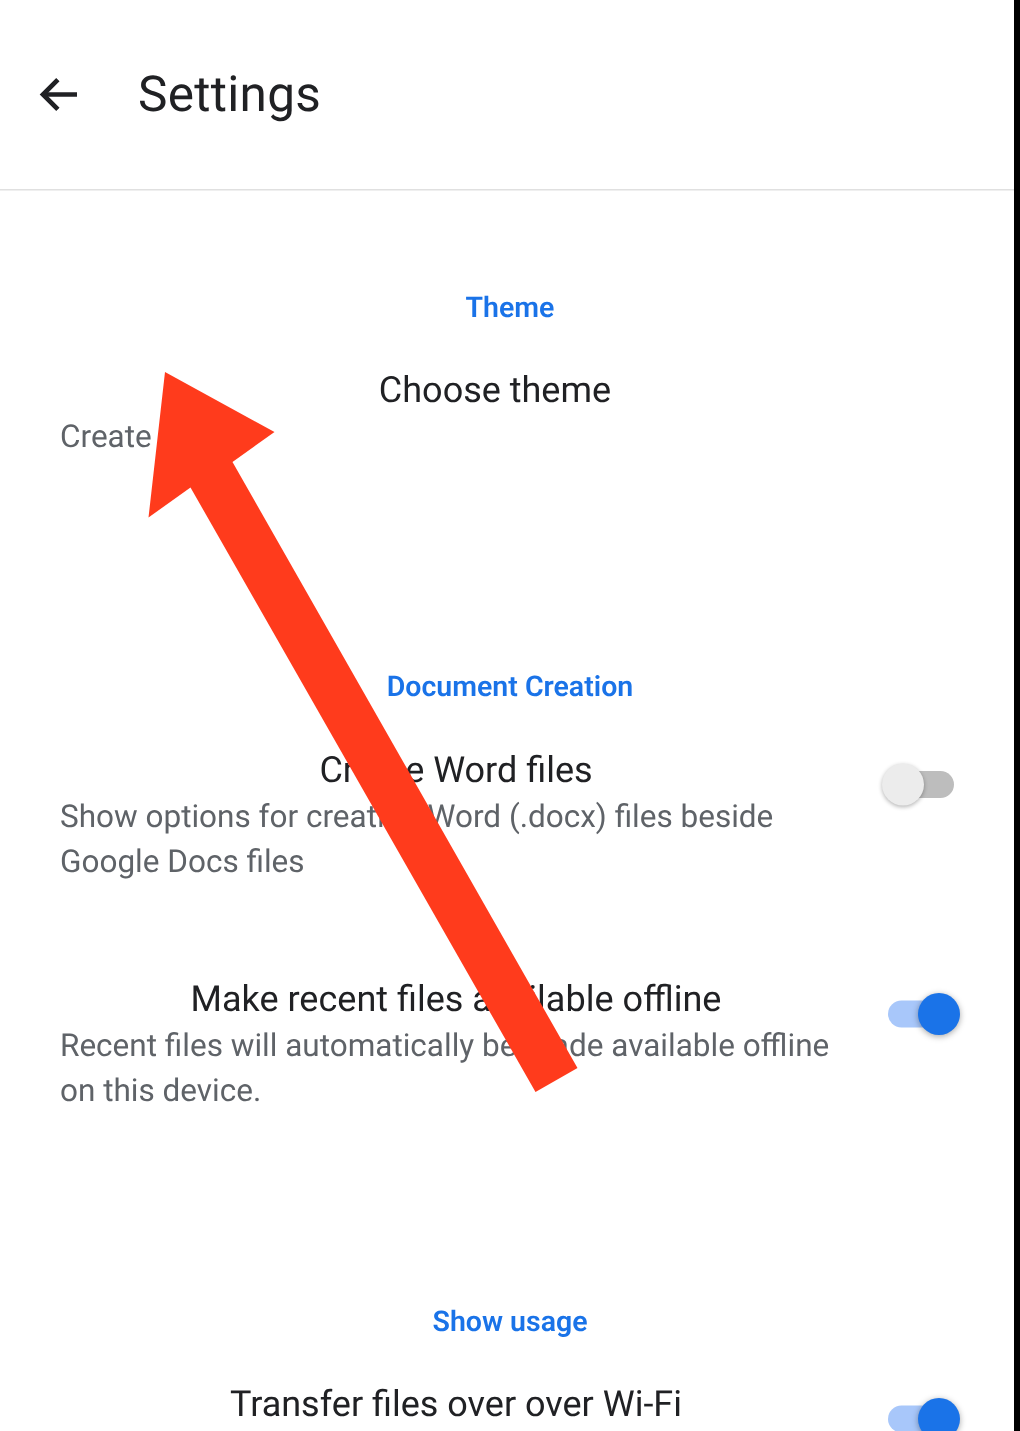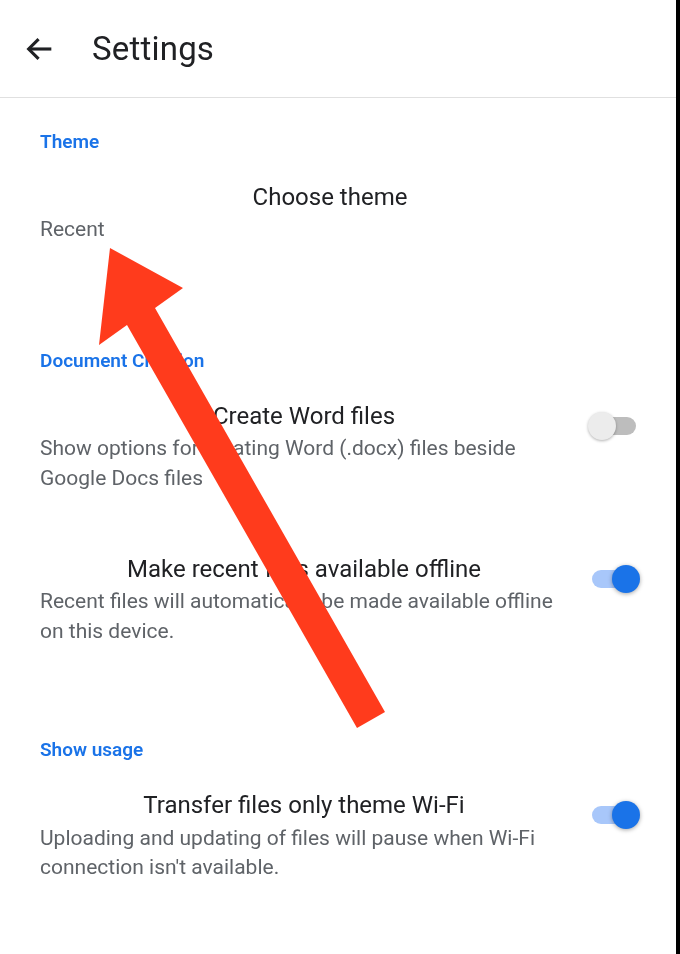--- a/index.html
+++ b/index.html
@@ -5,21 +5,21 @@
     * { box-sizing: border-box; margin: 0; padding: 0; }
     body {
       width: 680px;
       height: 954px;
       font-family: Roboto, Arial, sans-serif;
       background: #fff;
       position: relative;
       overflow: hidden;
     }
     .header {
-      height: 98px;
+      height: 127px;
       display: flex;
       align-items: center;
       padding: 0 20px;
       border-bottom: 1px solid #e0e0e0;
     }
     .back-arrow {
       width: 40px;
       height: 40px;
       display: flex;
       align-items: center;
@@ -34,22 +34,23 @@
       margin-left: 32px;
       letter-spacing: 0.2px;
     }
     .content {
       padding: 0 40px 40px 40px;
     }
     .section-header {
       font-size: 19px;
       font-weight: 600;
       color: #1a73e8;
-      margin-top: 32px;
+      margin-top: 66px;
       margin-bottom: 28px;
+      text-align: center;
     }
     .setting-row {
       display: flex;
       align-items: flex-start;
       justify-content: space-between;
       margin-bottom: 20px;
       cursor: pointer;
     }
     .setting-text {
       flex: 1;
@@ -128,21 +129,21 @@
   </div>
   <div class="header-title">Settings</div>
 </div>
 
 <div class="content">
 
   <div class="section-header">Theme</div>
   <div class="setting-row">
     <div class="setting-text">
       <div class="setting-title">Choose theme</div>
-      <div class="setting-desc">Recent</div>
+      <div class="setting-desc">Create</div>
     </div>
   </div>
 
   <div class="spacer-lg"></div>
 
   <div class="section-header">Document Creation</div>
   <div class="setting-row">
     <div class="setting-text">
       <div class="setting-title">Create Word files</div>
       <div class="setting-desc">Show options for creating Word (.docx) files beside Google Docs files</div>
@@ -164,21 +165,21 @@
       <div class="toggle-track"></div>
       <div class="toggle-thumb"></div>
     </div>
   </div>
 
   <div class="spacer-md"></div>
 
   <div class="section-header">Show usage</div>
   <div class="setting-row">
     <div class="setting-text">
-      <div class="setting-title">Transfer files only theme Wi-Fi</div>
+      <div class="setting-title">Transfer files over over Wi-Fi</div>
       <div class="setting-desc">Uploading and updating of files will pause when Wi-Fi connection isn't available.</div>
     </div>
     <div class="toggle on">
       <div class="toggle-track"></div>
       <div class="toggle-thumb"></div>
     </div>
   </div>
 
 </div>
 

